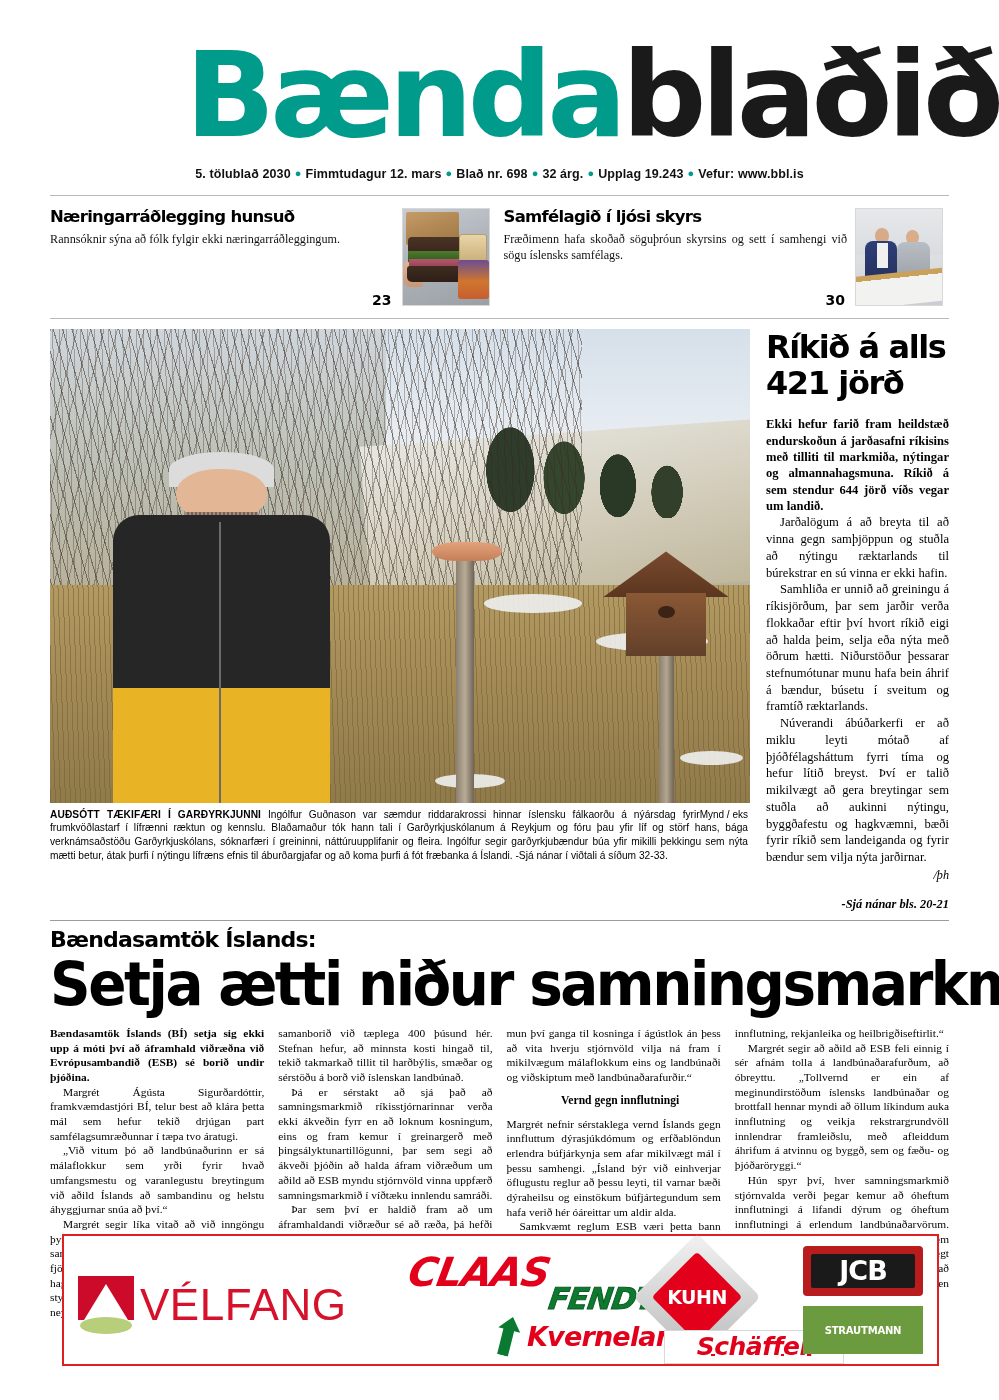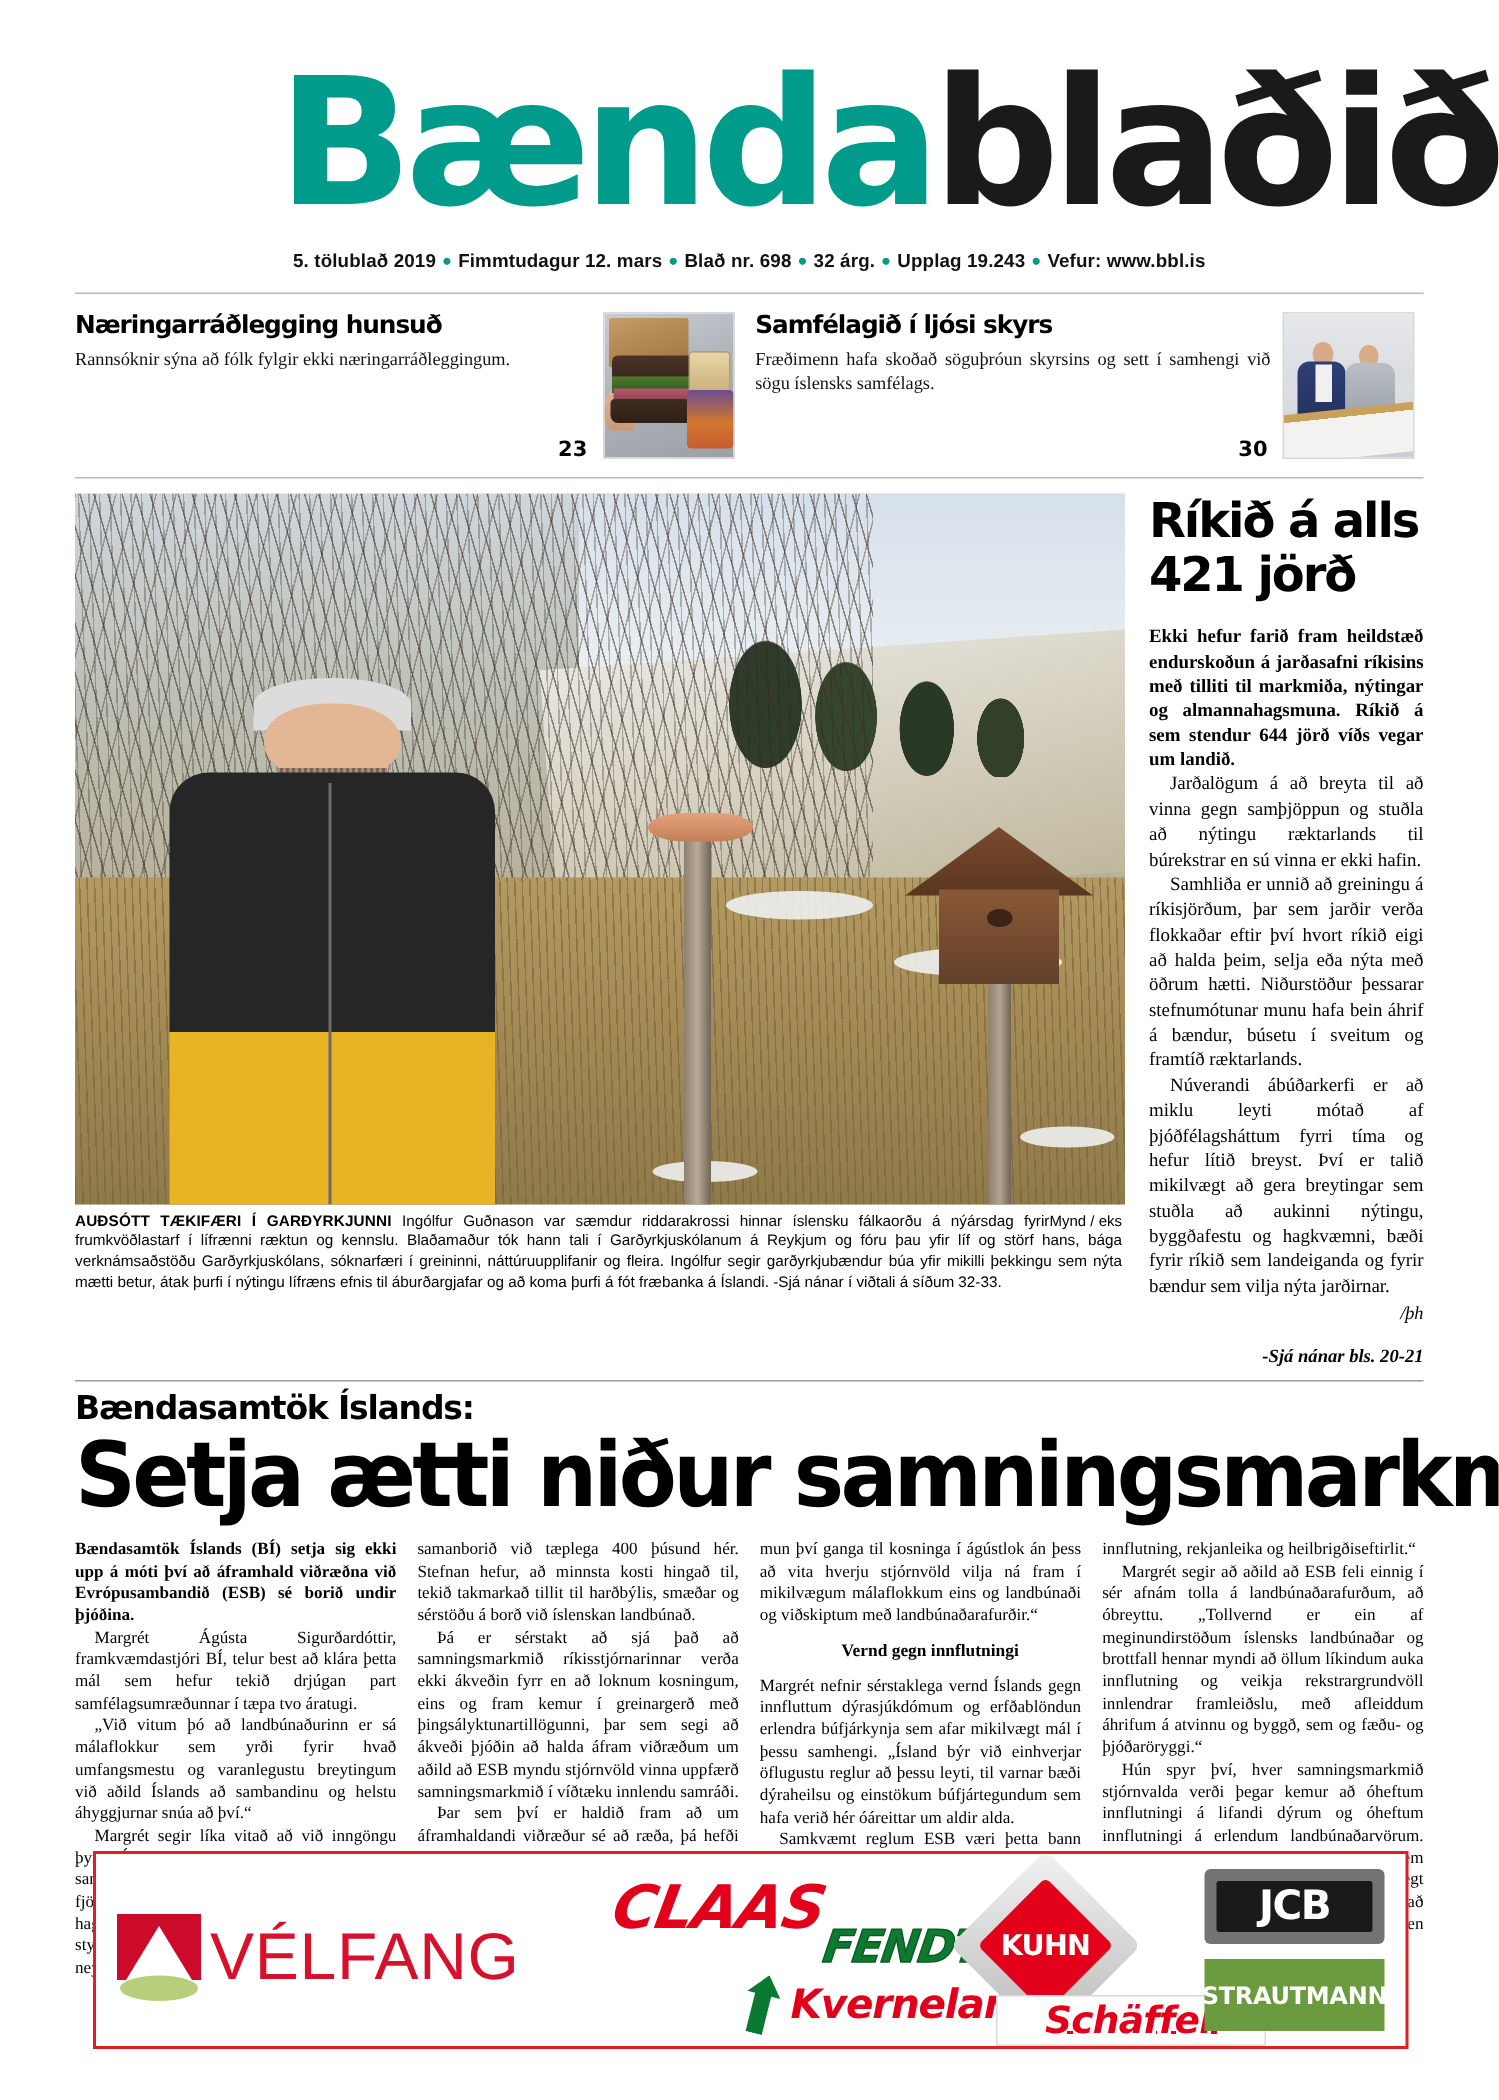--- a/index.html
+++ b/index.html
@@ -310,38 +310,38 @@
   .kuhn-t { position:absolute; left:4px; top:34px; width:82px; text-align:center;
      font-family:"DejaVu Sans",sans-serif; font-weight:700; font-size:19px; color:#fff; letter-spacing:-0.5px;}
 
   .logo-schaffer { position:absolute; left:600px; top:94px; width:180px; height:34px;
      background:#ffffff; border:1px solid #d9d9d9;
      font-family:"DejaVu Sans",sans-serif; font-weight:700; font-style:italic;
      font-size:25px; color:#e2001a; text-align:center; line-height:32px; letter-spacing:-0.5px;
      text-decoration: underline; text-decoration-color:#e2001a; text-underline-offset:-1px;}
 
   .logo-jcb { position:absolute; right:14px; top:10px; width:120px; height:50px;
-     background:#737373; border-radius:4px; display:flex; align-items:center; justify-content:center;}
+     background:#b91c1c; border-radius:4px; display:flex; align-items:center; justify-content:center;}
   .jcb-in { width:104px; height:34px; background:#1a1a1a; border-radius:2px;
      font-family:"DejaVu Sans",sans-serif; font-weight:700; font-size:27px;
      color:#ffffff; text-align:center; line-height:34px; letter-spacing:-1px;}
   .logo-strautmann { position:absolute; right:14px; top:70px; width:120px; height:48px;
      background:#6c9a3e; display:flex; align-items:center; justify-content:center;}
-  .st-in { font-family:"DejaVu Sans",sans-serif; font-weight:700; font-size:16px;
+  .st-in { font-family:"DejaVu Sans",sans-serif; font-weight:700; font-size:10px;
      color:#ffffff; letter-spacing:-0.2px;}
 </style>
 </head>
 <body>
 
 <div class="page">
 
   <div class="masthead">
     <div class="logo-wrap"><span class="logo-a">Bænda</span><span class="logo-b">blaðið</span></div>
     <div class="dateline">
-      <span>5. tölublað 2019</span><span class="dot">●</span><span>Fimmtudagur 12. mars</span><span class="dot">●</span><span>Blað nr. 698</span><span class="dot">●</span><span>32 árg.</span><span class="dot">●</span><span>Upplag 19.243</span><span class="dot">●</span><span>Vefur: www.bbl.is</span>
+      <span>5. tölublað 2030</span><span class="dot">●</span><span>Fimmtudagur 12. mars</span><span class="dot">●</span><span>Blað nr. 698</span><span class="dot">●</span><span>32 árg.</span><span class="dot">●</span><span>Upplag 19.243</span><span class="dot">●</span><span>Vefur: www.bbl.is</span>
     </div>
   </div>
 
   <div class="rule-thin"></div>
 
   <div class="teasers">
 
     <div class="teaser">
       <div class="teaser-txt">
         <div class="teaser-h">Næringarráðlegging hunsuð</div>

